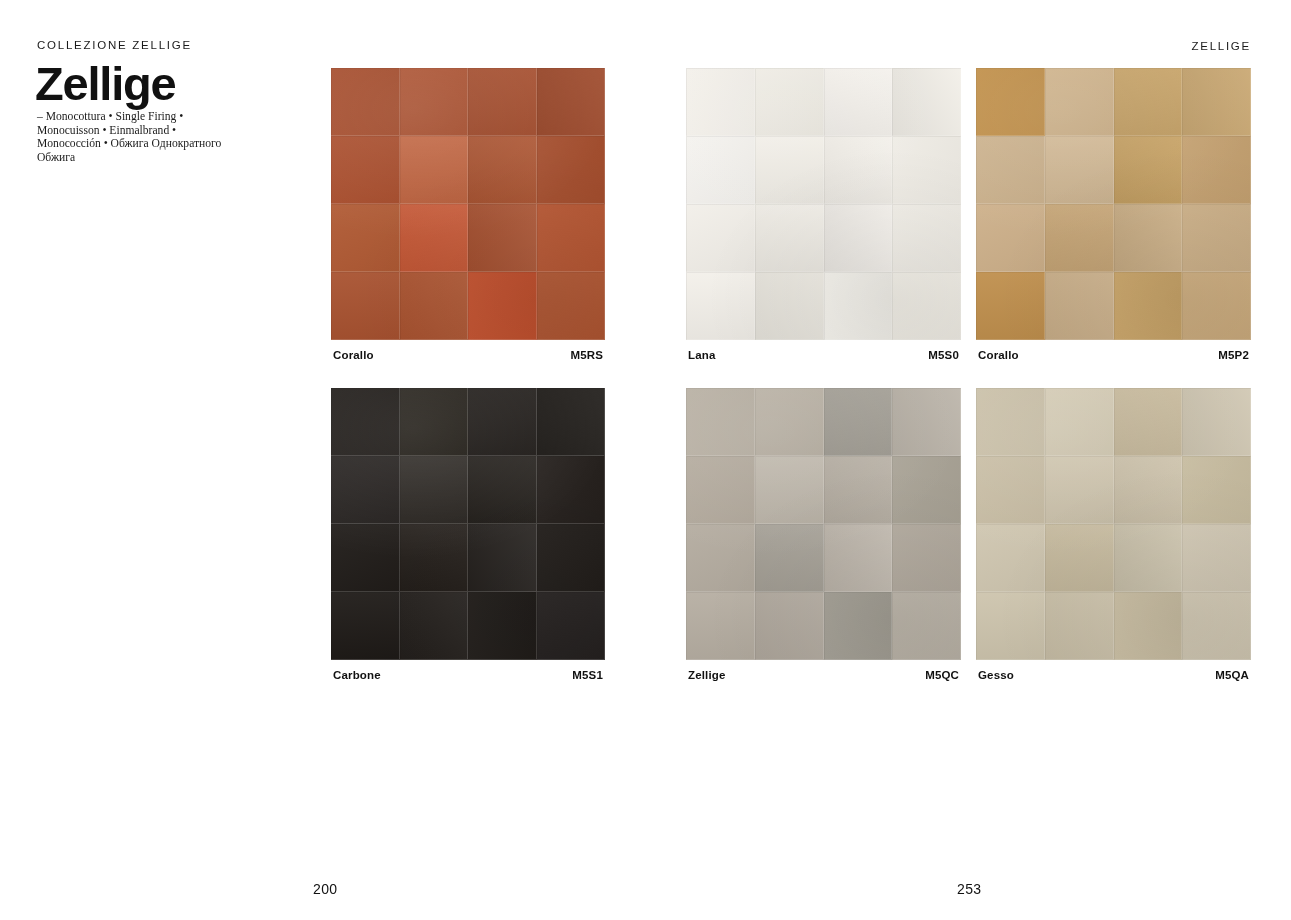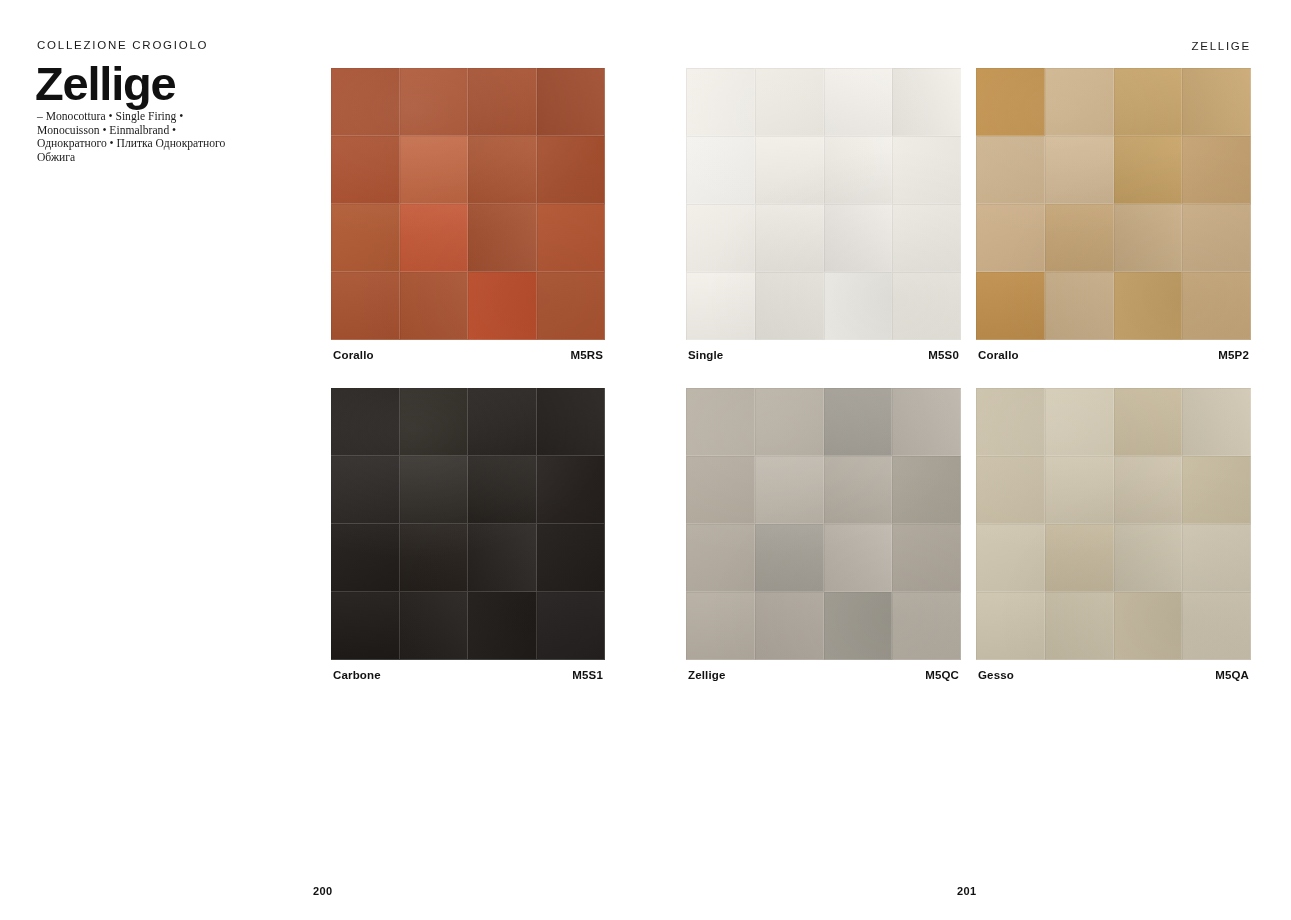--- a/index.html
+++ b/index.html
@@ -105,45 +105,45 @@
     font-weight: 700;
     letter-spacing: 0.15px;
     color: #111111;
     white-space: nowrap;
   }
 
   
   .folio {
     position: absolute;
     bottom: 23px;
-    font-size: 11px;
-    font-weight: 700;
+    font-size: 14px;
+    font-weight: 400;
     letter-spacing: 0.4px;
     color: #111111;
   }
   .folio-left  { left: 313px; }
   .folio-right { left: 957px; }
 
   
   .spine {
     position: absolute;
     left: 645px;
     top: 0;
     width: 1px;
     height: 920px;
     background: rgba(0,0,0,0.0);
   }
 </style>
 </head>
 <body>
 
-<div class="collection-label">COLLEZIONE CROGIOLO</div>
+<div class="collection-label">COLLEZIONE ZELLIGE</div>
 <div class="series-label">ZELLIGE</div>
 <div class="title">Zellige</div>
-<div class="subtitle">– Monocottura • Single Firing • Monocuisson • Einmalbrand • Однократного • Плитка Однократного Обжига</div>
+<div class="subtitle">– Monocottura • Single Firing • Monocuisson • Einmalbrand • Monococción • Обжига Однократного Обжига</div>
 
 <div class="spine"></div>
 
 <div class="plate" id="plate-0" style="left: 331px; top: 68px; width: 274px; height: 272px;">
     <div class="swatch" style="background: rgb(179, 82, 47);">
       <div class="cell" style="background: linear-gradient(110deg, rgba(255, 255, 255, 0.035), rgba(0, 0, 0, 0.035)), rgb(166, 78, 46);"></div>
       <div class="cell" style="background: linear-gradient(154deg, rgba(255, 255, 255, 0.047), rgba(0, 0, 0, 0.047)), rgb(171, 82, 49);"></div>
       <div class="cell" style="background: linear-gradient(198deg, rgba(255, 255, 255, 0.063), rgba(0, 0, 0, 0.063)), rgb(164, 76, 44);"></div>
       <div class="cell" style="background: linear-gradient(242deg, rgba(255, 255, 255, 0.08), rgba(0, 0, 0, 0.08)), rgb(158, 74, 43);"></div>
       <div class="cell" style="background: linear-gradient(132deg, rgba(255, 255, 255, 0.043), rgba(0, 0, 0, 0.043)), rgb(169, 77, 44);"></div>
@@ -265,34 +265,34 @@
       <div class="cell" style="background: linear-gradient(154deg, rgba(255, 255, 255, 0.047), rgba(0, 0, 0, 0.047)), rgb(207, 198, 177);"></div>
       <div class="sheen"></div>
     </div>
   </div>
 
 <div class="caption" id="caption-0" style="left: 333px; top: 349px; width: 270px;">
   <span>Corallo</span>
   <span>M5RS</span>
 </div>
 <div class="caption" id="caption-1" style="left: 688px; top: 349px; width: 271px;">
-  <span>Single</span>
+  <span>Lana</span>
   <span>M5S0</span>
 </div>
 <div class="caption" id="caption-2" style="left: 978px; top: 349px; width: 271px;">
   <span>Corallo</span>
   <span>M5P2</span>
 </div>
 <div class="caption" id="caption-3" style="left: 333px; top: 669px; width: 270px;">
   <span>Carbone</span>
   <span>M5S1</span>
 </div>
 <div class="caption" id="caption-4" style="left: 688px; top: 669px; width: 271px;">
   <span>Zellige</span>
   <span>M5QC</span>
 </div>
 <div class="caption" id="caption-5" style="left: 978px; top: 669px; width: 271px;">
   <span>Gesso</span>
   <span>M5QA</span>
 </div>
 
 <div class="folio folio-left">200</div>
-<div class="folio folio-right">201</div>
+<div class="folio folio-right">253</div>
 
 </body></html>

